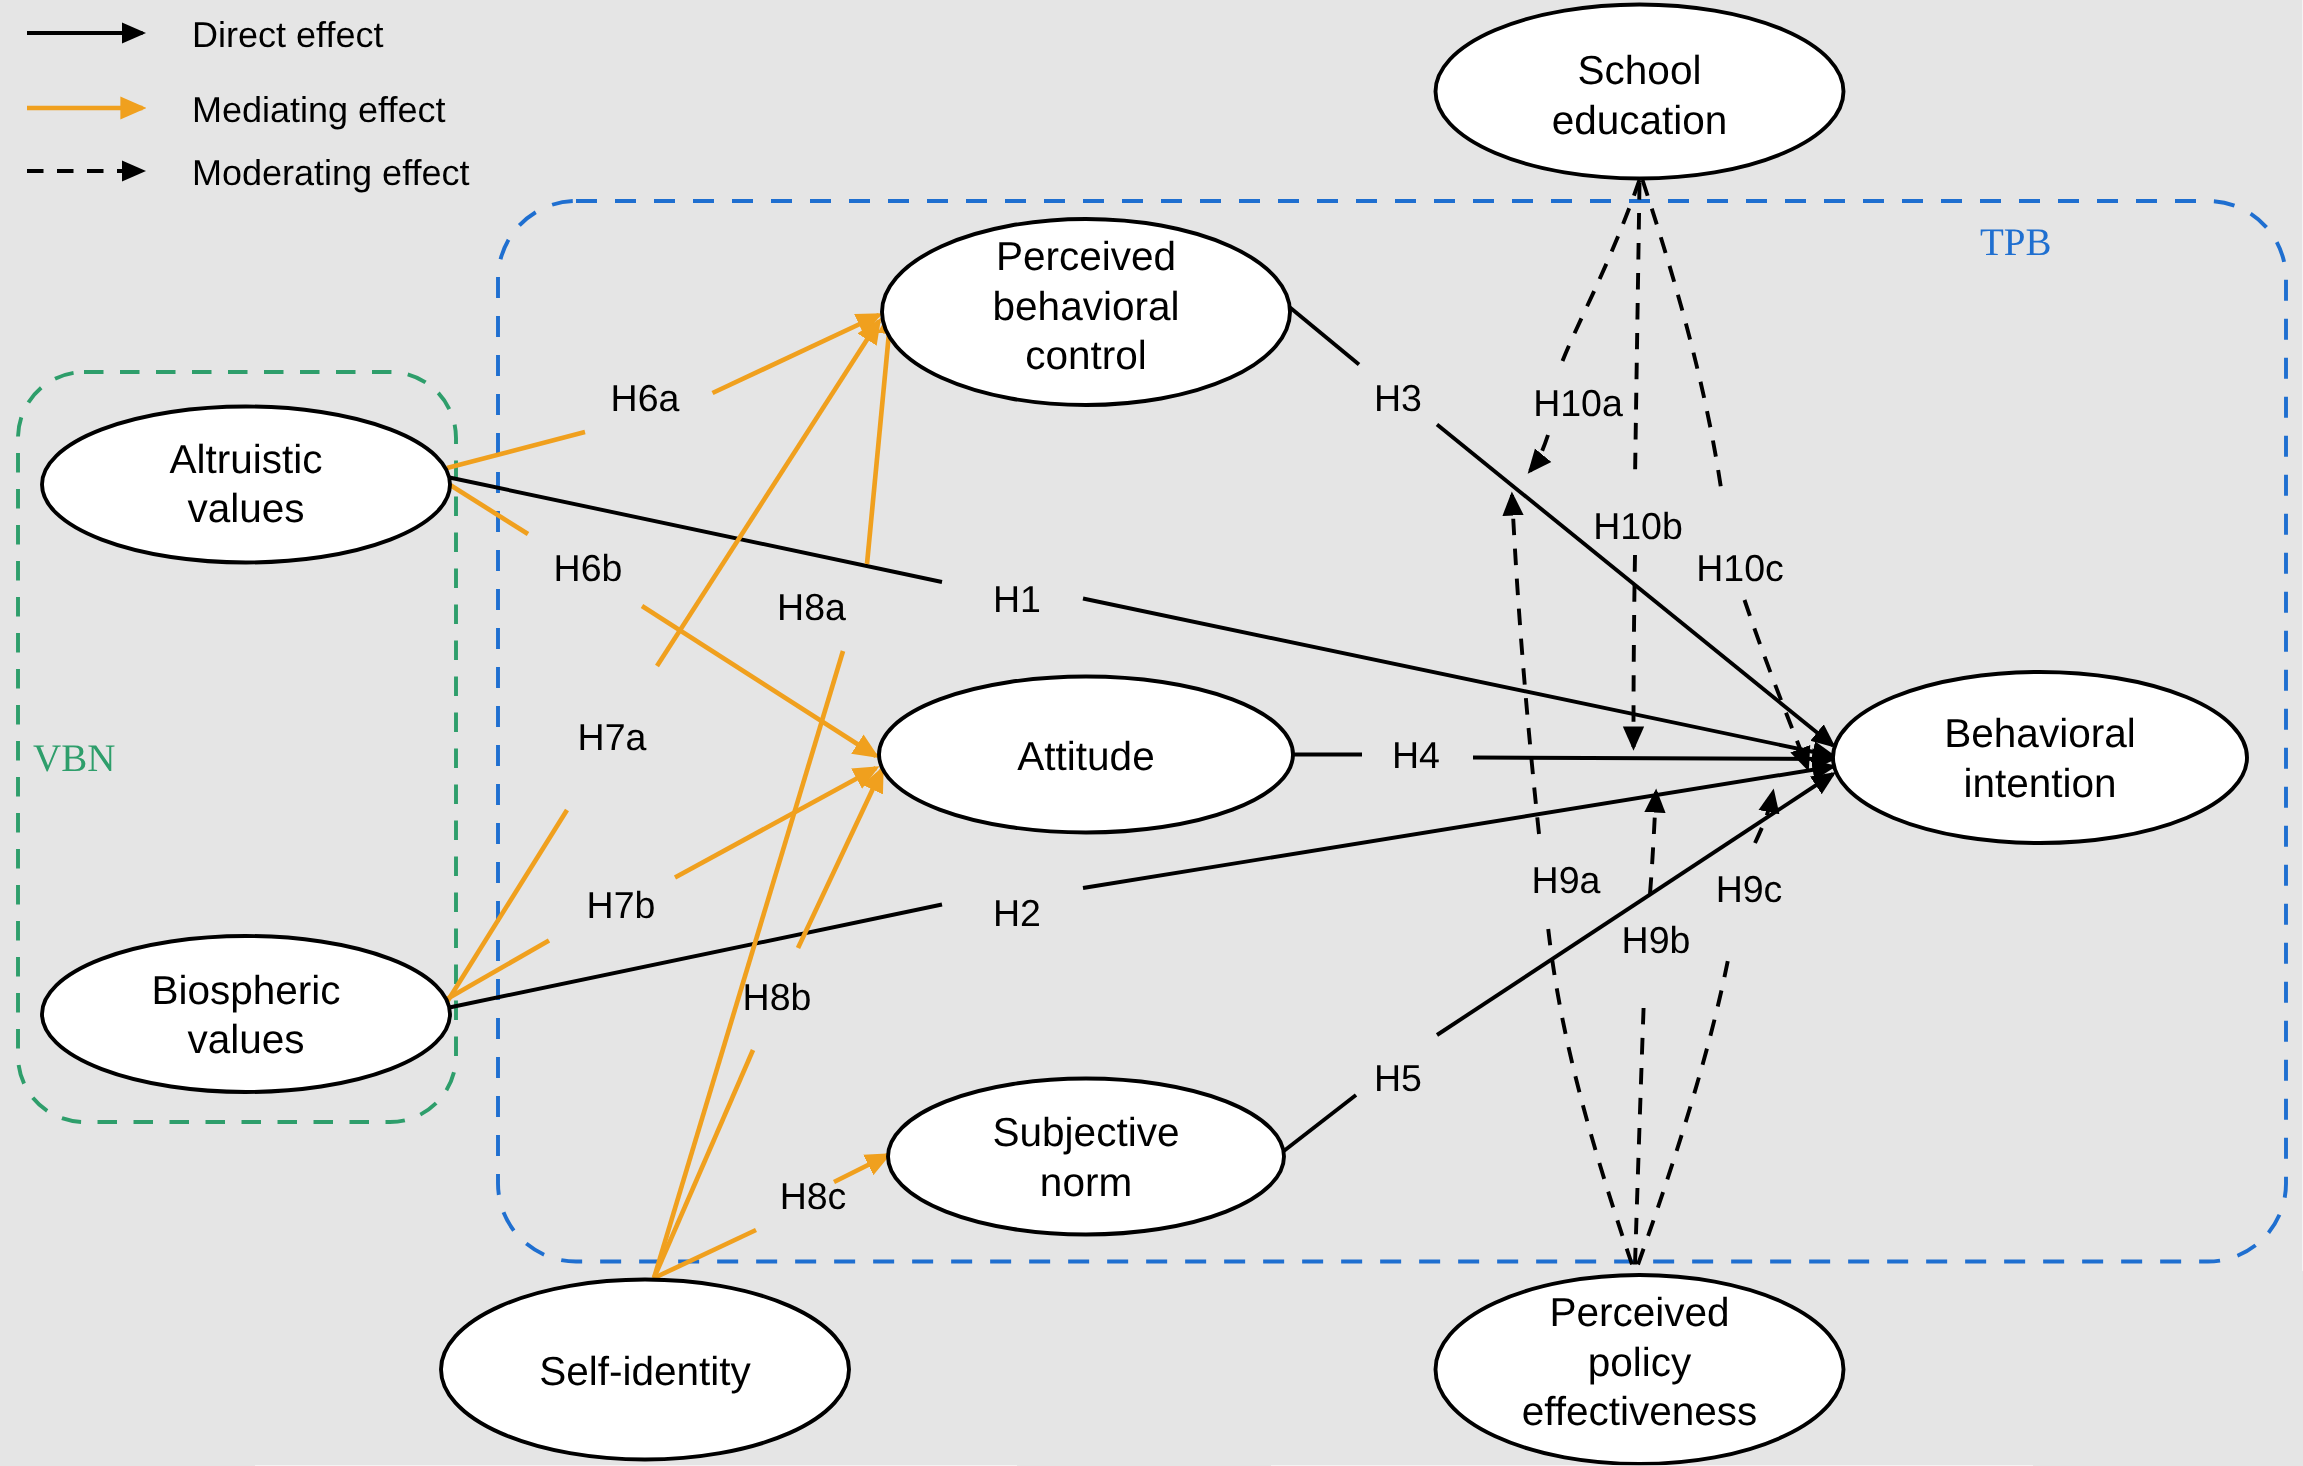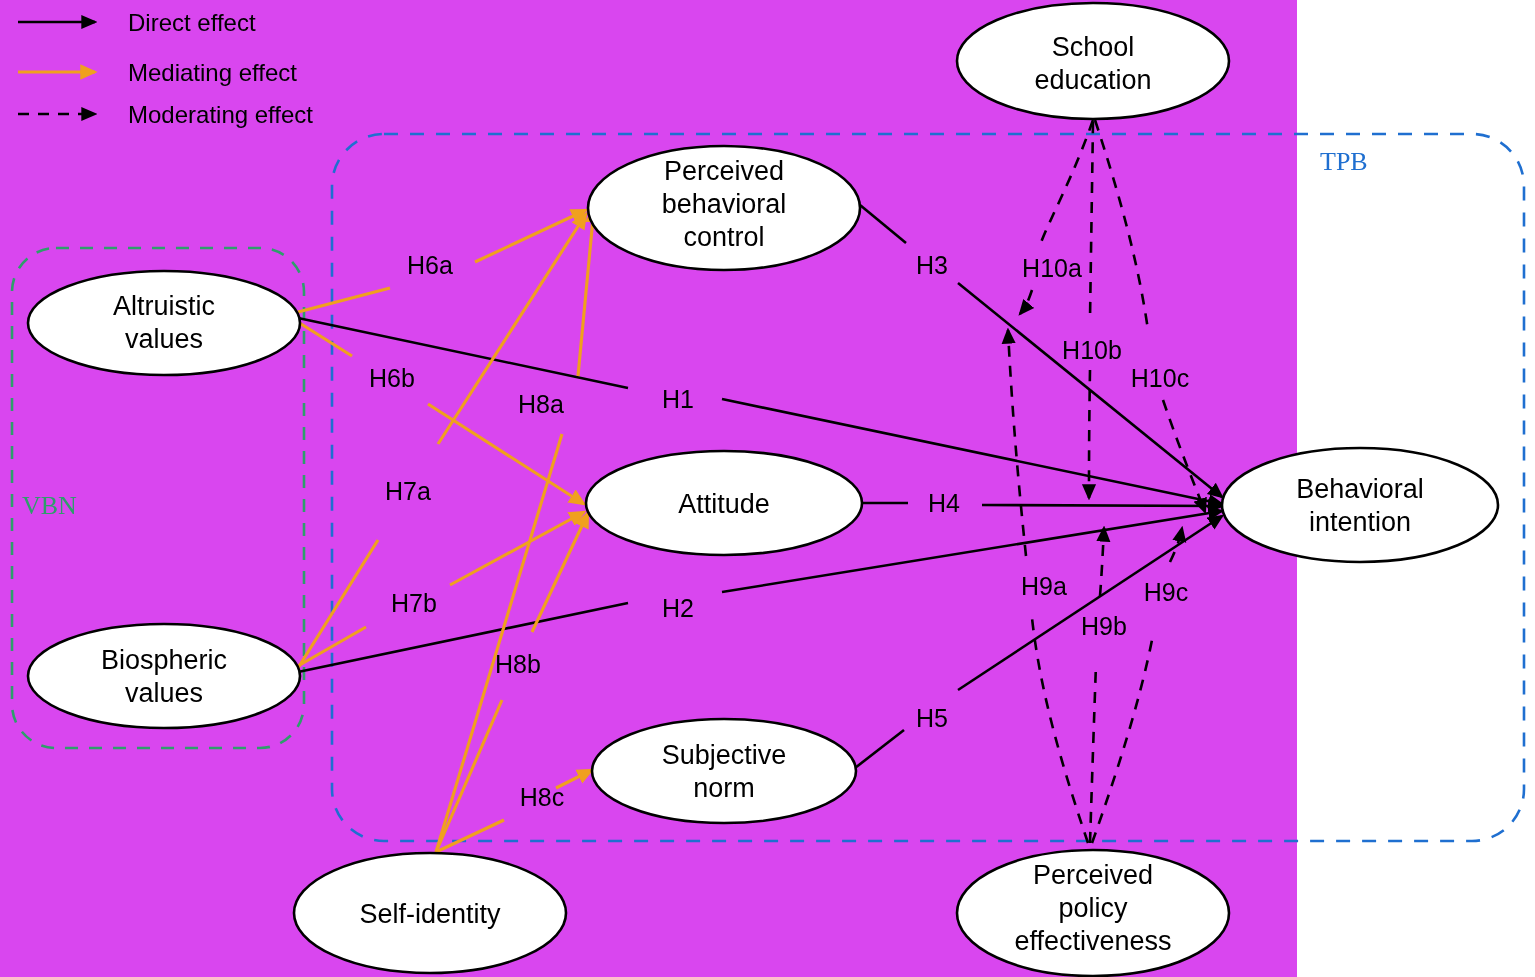--- a/index.html
+++ b/index.html
@@ -1,17 +1,17 @@
 <!DOCTYPE html>
 <html><head>
 <meta charset="utf-8">
 <style>
   html,body{margin:0;padding:0;background:#ffffff;}
   body{width:1535px;height:977px;font-family:"Liberation Sans",sans-serif;overflow:hidden;}
-  #stage{position:relative;width:1297px;height:977px;background:#d946ef;}
+  #stage{position:relative;width:1535px;height:977px;background:#e5e5e5;}
   svg#diagram{position:absolute;left:0;top:0;width:1535px;height:977px;}
   .node-label{font-family:"Liberation Sans",sans-serif;font-size:27px;fill:#000;text-anchor:middle;}
   .h-label{font-family:"Liberation Sans",sans-serif;font-size:25px;fill:#000;text-anchor:middle;}
   .legend-label{font-family:"Liberation Sans",sans-serif;font-size:24px;fill:#000;}
   .frame-label{font-family:"Liberation Serif",serif;font-size:26px;}
   .ellipse{fill:#ffffff;stroke:#000000;stroke-width:2.6;}
   .link-direct{stroke:#000000;stroke-width:2.6;fill:none;}
   .link-mediate{stroke:#F0A01E;stroke-width:3.1;fill:none;}
   .link-moderate{stroke:#000000;stroke-width:2.6;fill:none;stroke-dasharray:11 9;}
 </style>

